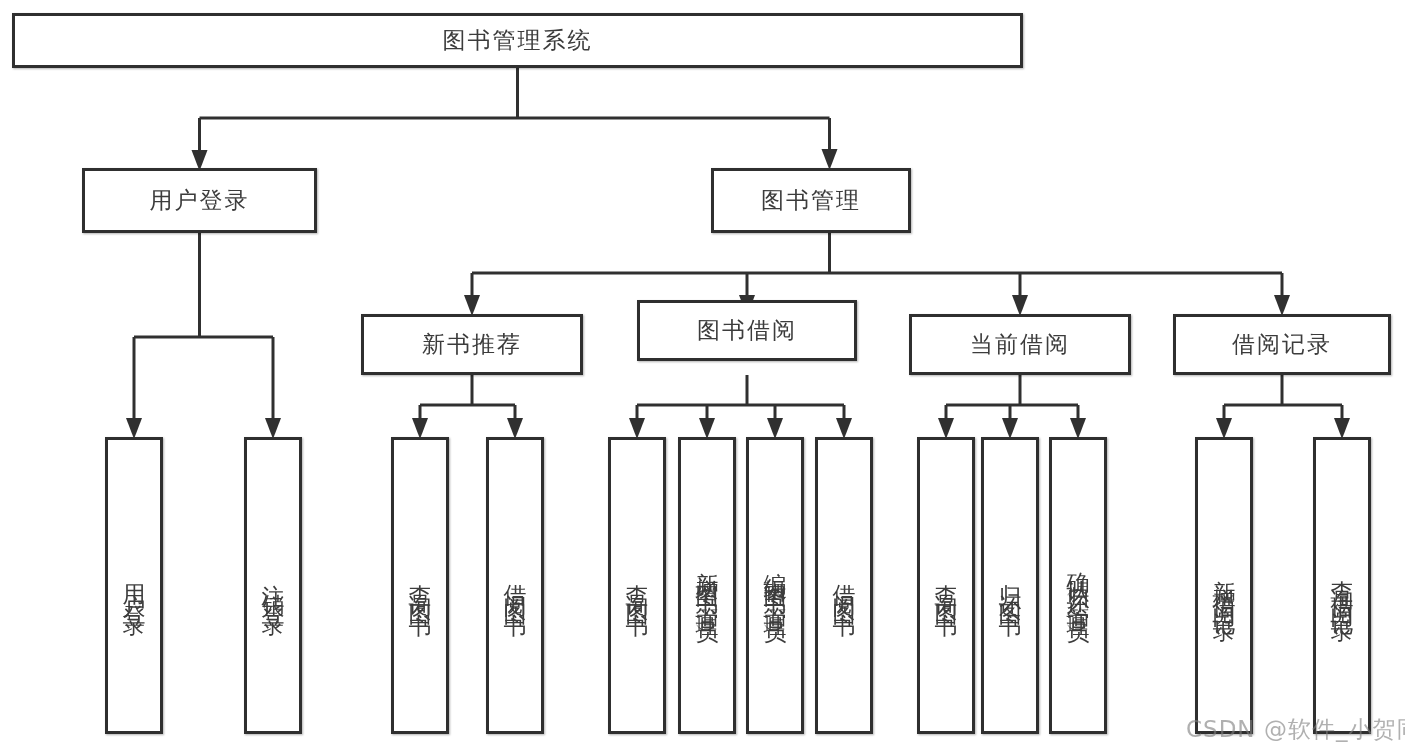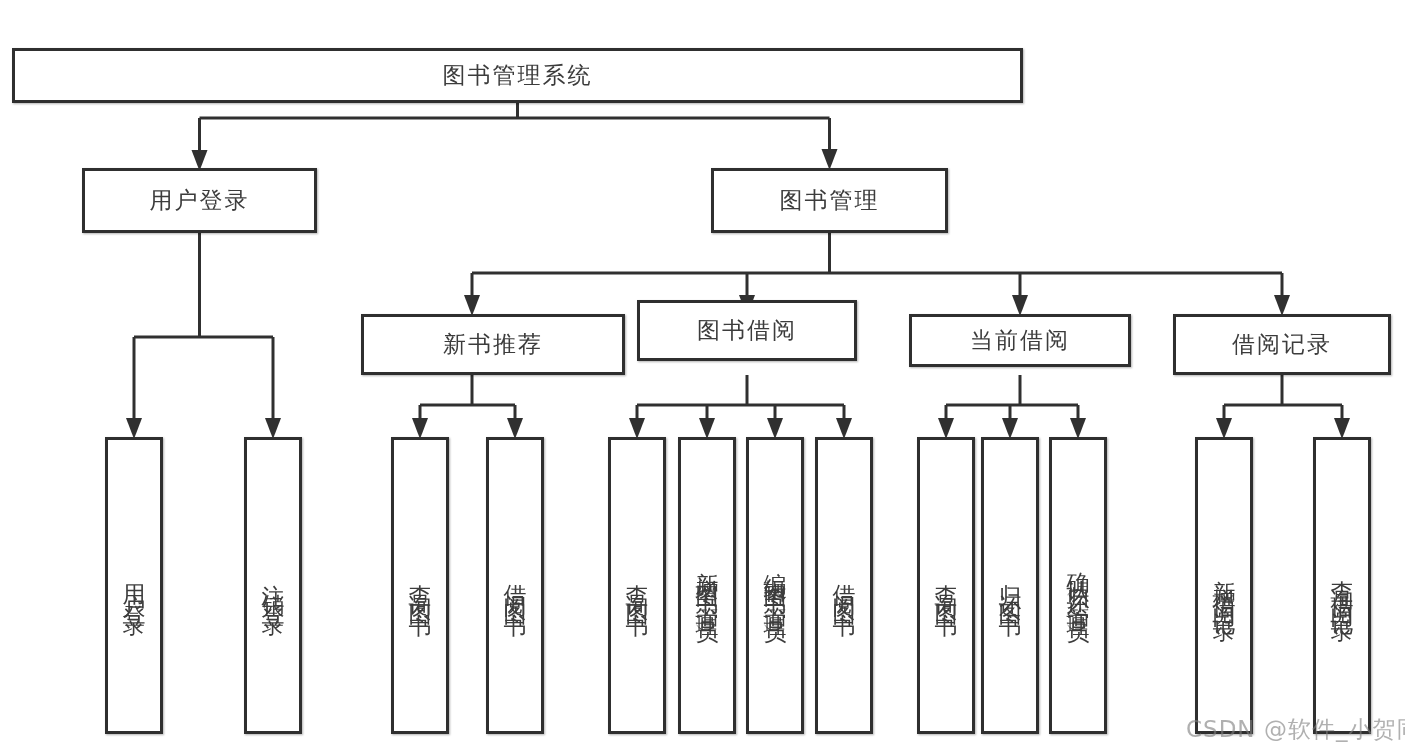--- a/index.html
+++ b/index.html
@@ -110,38 +110,38 @@
       <polygon points="767,418 783,418 775,439"></polygon>
       <polygon points="836,418 852,418 844,439"></polygon>
       <polygon points="938,418 954,418 946,439"></polygon>
       <polygon points="1002,418 1018,418 1010,439"></polygon>
       <polygon points="1070,418 1086,418 1078,439"></polygon>
       <polygon points="1216,418 1232,418 1224,439"></polygon>
       <polygon points="1334,418 1350,418 1342,439"></polygon>
     </g>
   </svg>
 
-  <div class="node h" style="left:12px; top:13px; width:1011px; height:55px;margin-top:35px;">
+  <div class="node h" style="left:12px; top:13px; width:1011px; height:55px;">
     <span>图书管理系统</span>
   </div>
 
   <div class="node h" style="left:82px; top:168px; width:235px; height:65px;">
     <span>用户登录</span>
   </div>
-  <div class="node h" style="left:711px; top:168px; width:237px; height:65px;">
+  <div class="node h" style="left:711px; top:168px; width:200px; height:65px;">
     <span>图书管理</span>
   </div>
 
-  <div class="node h" style="left:361px; top:314px; width:264px; height:61px;">
+  <div class="node h" style="left:361px; top:314px; width:222px; height:61px;">
     <span>新书推荐</span>
   </div>
   <div class="node h" style="left:637px; top:300px; width:220px; height:61px;">
     <span>图书借阅</span>
   </div>
-  <div class="node h" style="left:909px; top:314px; width:222px; height:53px;">
+  <div class="node h" style="left:909px; top:314px; width:222px; height:61px;">
     <span>当前借阅</span>
   </div>
   <div class="node h" style="left:1173px; top:314px; width:218px; height:61px;">
     <span>借阅记录</span>
   </div>
 
   <div class="node v s4" style="left:105px; top:437px; width:58px; height:297px;">
     <span>用户登录</span>
   </div>
   <div class="node v s4" style="left:244px; top:437px; width:58px; height:297px;">

